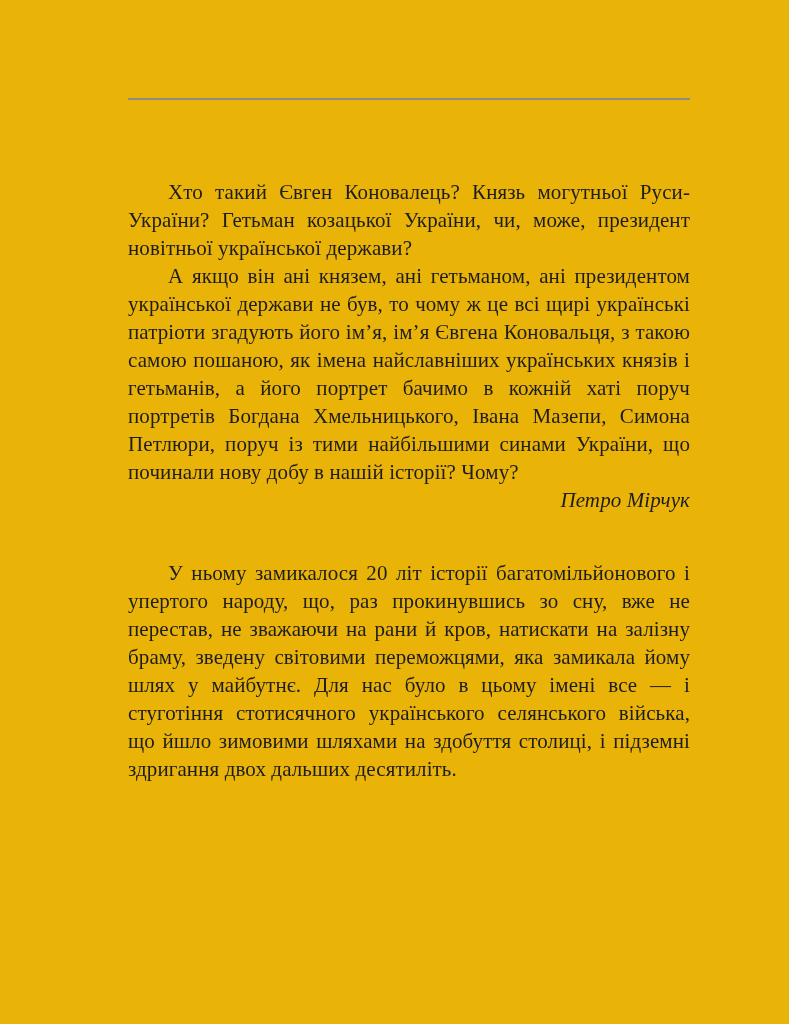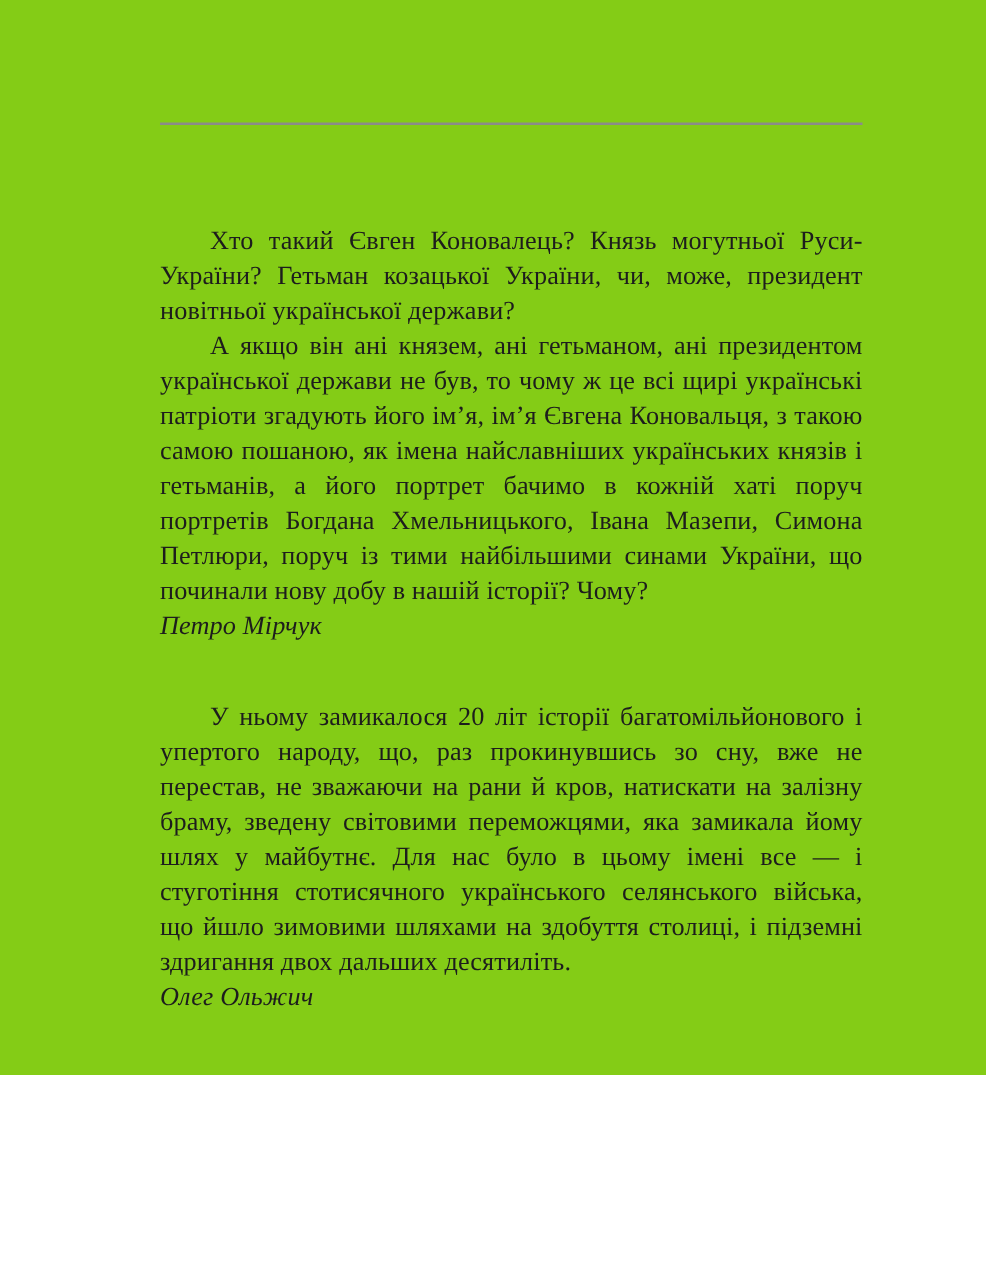--- a/index.html
+++ b/index.html
@@ -3,22 +3,22 @@
 <meta charset="utf-8">
 <style>
   html, body {
     margin: 0;
     padding: 0;
     background: #ffffff;
   }
   .page {
     position: relative;
     width: 789px;
-    height: 860px;
-    background: #84cc16;
+    height: 1024px;
+    background: #eab308;
     font-family: "Liberation Serif", "DejaVu Serif", serif;
     color: #1d1d1d;
     overflow: hidden;
   }
   .rule {
     position: absolute;
     left: 128px;
     top: 98px;
     width: 562px;
     height: 2px;
@@ -32,21 +32,21 @@
   }
   .quote p {
     margin: 0;
     font-size: 21px;
     line-height: 28px;
     text-align: justify;
     text-indent: 40px;
     letter-spacing: 0.1px;
   }
   .quote .attribution {
-    text-align: left;
+    text-align: right;
     text-indent: 0;
     font-style: italic;
     margin-top: 0;
   }
   .quote + .quote {
     margin-top: 45px;
   }
 </style>
 </head>
 <body>
@@ -56,17 +56,16 @@
   <div class="content">
 
     <section class="quote">
       <p>Хто такий Євген Коновалець? Князь могутньої Руси-України? Гетьман козацької України, чи, може, президент новітньої української держави?</p>
       <p>А якщо він ані князем, ані гетьманом, ані президентом української держави не був, то чому ж це всі щирі українські патріоти згадують його ім’я, ім’я Євгена Коновальця, з такою самою пошаною, як імена найславніших українських князів і гетьманів, а його портрет бачимо в кожній хаті поруч портретів Богдана Хмельницького, Івана Мазепи, Симона Петлюри, поруч із тими найбільшими синами України, що починали нову добу в нашій історії? Чому?</p>
       <p class="attribution">Петро Мірчук</p>
     </section>
 
     <section class="quote">
       <p>У ньому замикалося 20 літ історії багатомільйонового і упертого народу, що, раз прокинувшись зо сну, вже не перестав, не зважаючи на рани й кров, натискати на залізну браму, зведену світовими переможцями, яка замикала йому шлях у майбутнє. Для нас було в цьому імені все — і стуготіння стотисячного українського селянського війська, що йшло зимовими шляхами на здобуття столиці, і підземні здригання двох дальших десятиліть.</p>
-      <p class="attribution">Олег Ольжич</p>
     </section>
 
   </div>
 </div>
 
 </body></html>

